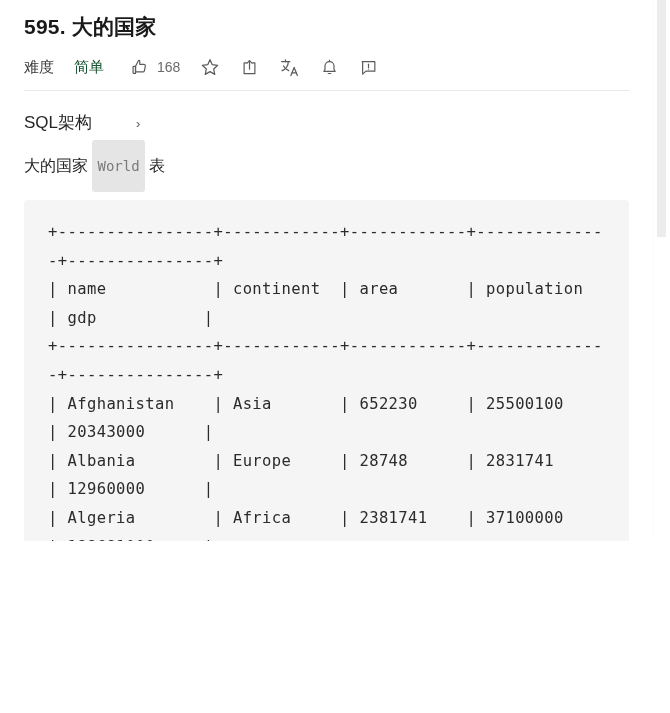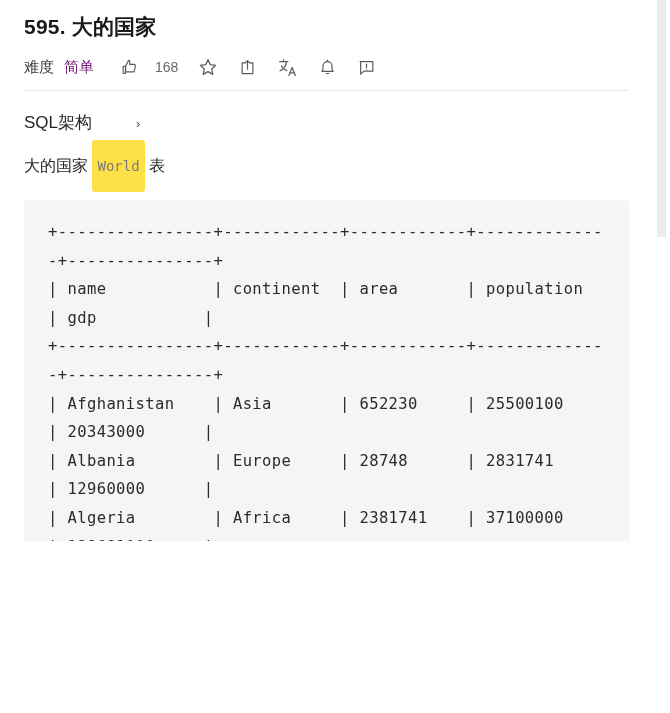--- a/index.html
+++ b/index.html
@@ -40,34 +40,33 @@
   
   .meta-row {
     display: flex;
     align-items: center;
     height: 38px;
     margin-top: 6px;
   }
   .difficulty-label {
     font-size: 15px;
     color: #3c3c3c;
-    margin-right: 10px;
+    margin-right: 20px;
   }
   .difficulty-value {
     font-size: 15px;
     font-weight: 500;
     margin-right: 26px;
   }
   .tool {
     display: flex;
     align-items: center;
     margin-right: 20px;
     color: #555;
     cursor: pointer;
-    gap: 8px;
   }
   .tool svg { display: block; }
   .like-count {
     font-size: 14px;
     color: #6a6a6a;
     margin-left: 8px;
   }
   .divider {
     height: 1px;
     background: #e8e8e8;
@@ -89,21 +88,21 @@
     color: #555;
   }
   .para {
     margin-top: 20px;
     font-size: 16px;
     line-height: 24px;
     color: #262626;
   }
   code.inline {
     font-family: "DejaVu Sans Mono", "Liberation Mono", monospace;
-    background: #fde047;
+    background: #e5e5e5;
     color: #7a7a7a;
     font-size: 14px;
     padding: 18px 5px;
     border-radius: 3px;
   }
   
   .code-block {
     margin-top: 22px;
     background: #f5f5f5;
     border-radius: 4px;
@@ -154,21 +153,21 @@
 <div id="page">
 
   <div class="scroll-viewport">
     <div class="content">
 
       <h1 class="title">595. 大的国家</h1>
 
       <div class="meta-row">
 
         <span class="difficulty-label">难度</span>
-        <span class="difficulty-value" style="color: #701a75;">简单</span>
+        <span class="difficulty-value" style="color: #14532d;">简单</span>
 
         <div class="tool">
           <span>
             <svg width="19" height="19" viewBox="0 0 24 24" fill="none" stroke="#5b5b5b" stroke-width="1.5" stroke-linecap="round" stroke-linejoin="round">
               <path d="M7 10.5h-2.2a.9.9 0 0 0-.9.9v7.2a.9.9 0 0 0 .9.9H7z"></path>
               <path d="M7 10.5l3.6-7.1a.9.9 0 0 1 1.7.4v4.2h5.3a1.8 1.8 0 0 1 1.76 2.2l-1.2 6a1.8 1.8 0 0 1-1.76 1.4H7z"></path>
             </svg>
           </span>
           <span class="like-count">168</span>
         </div>

